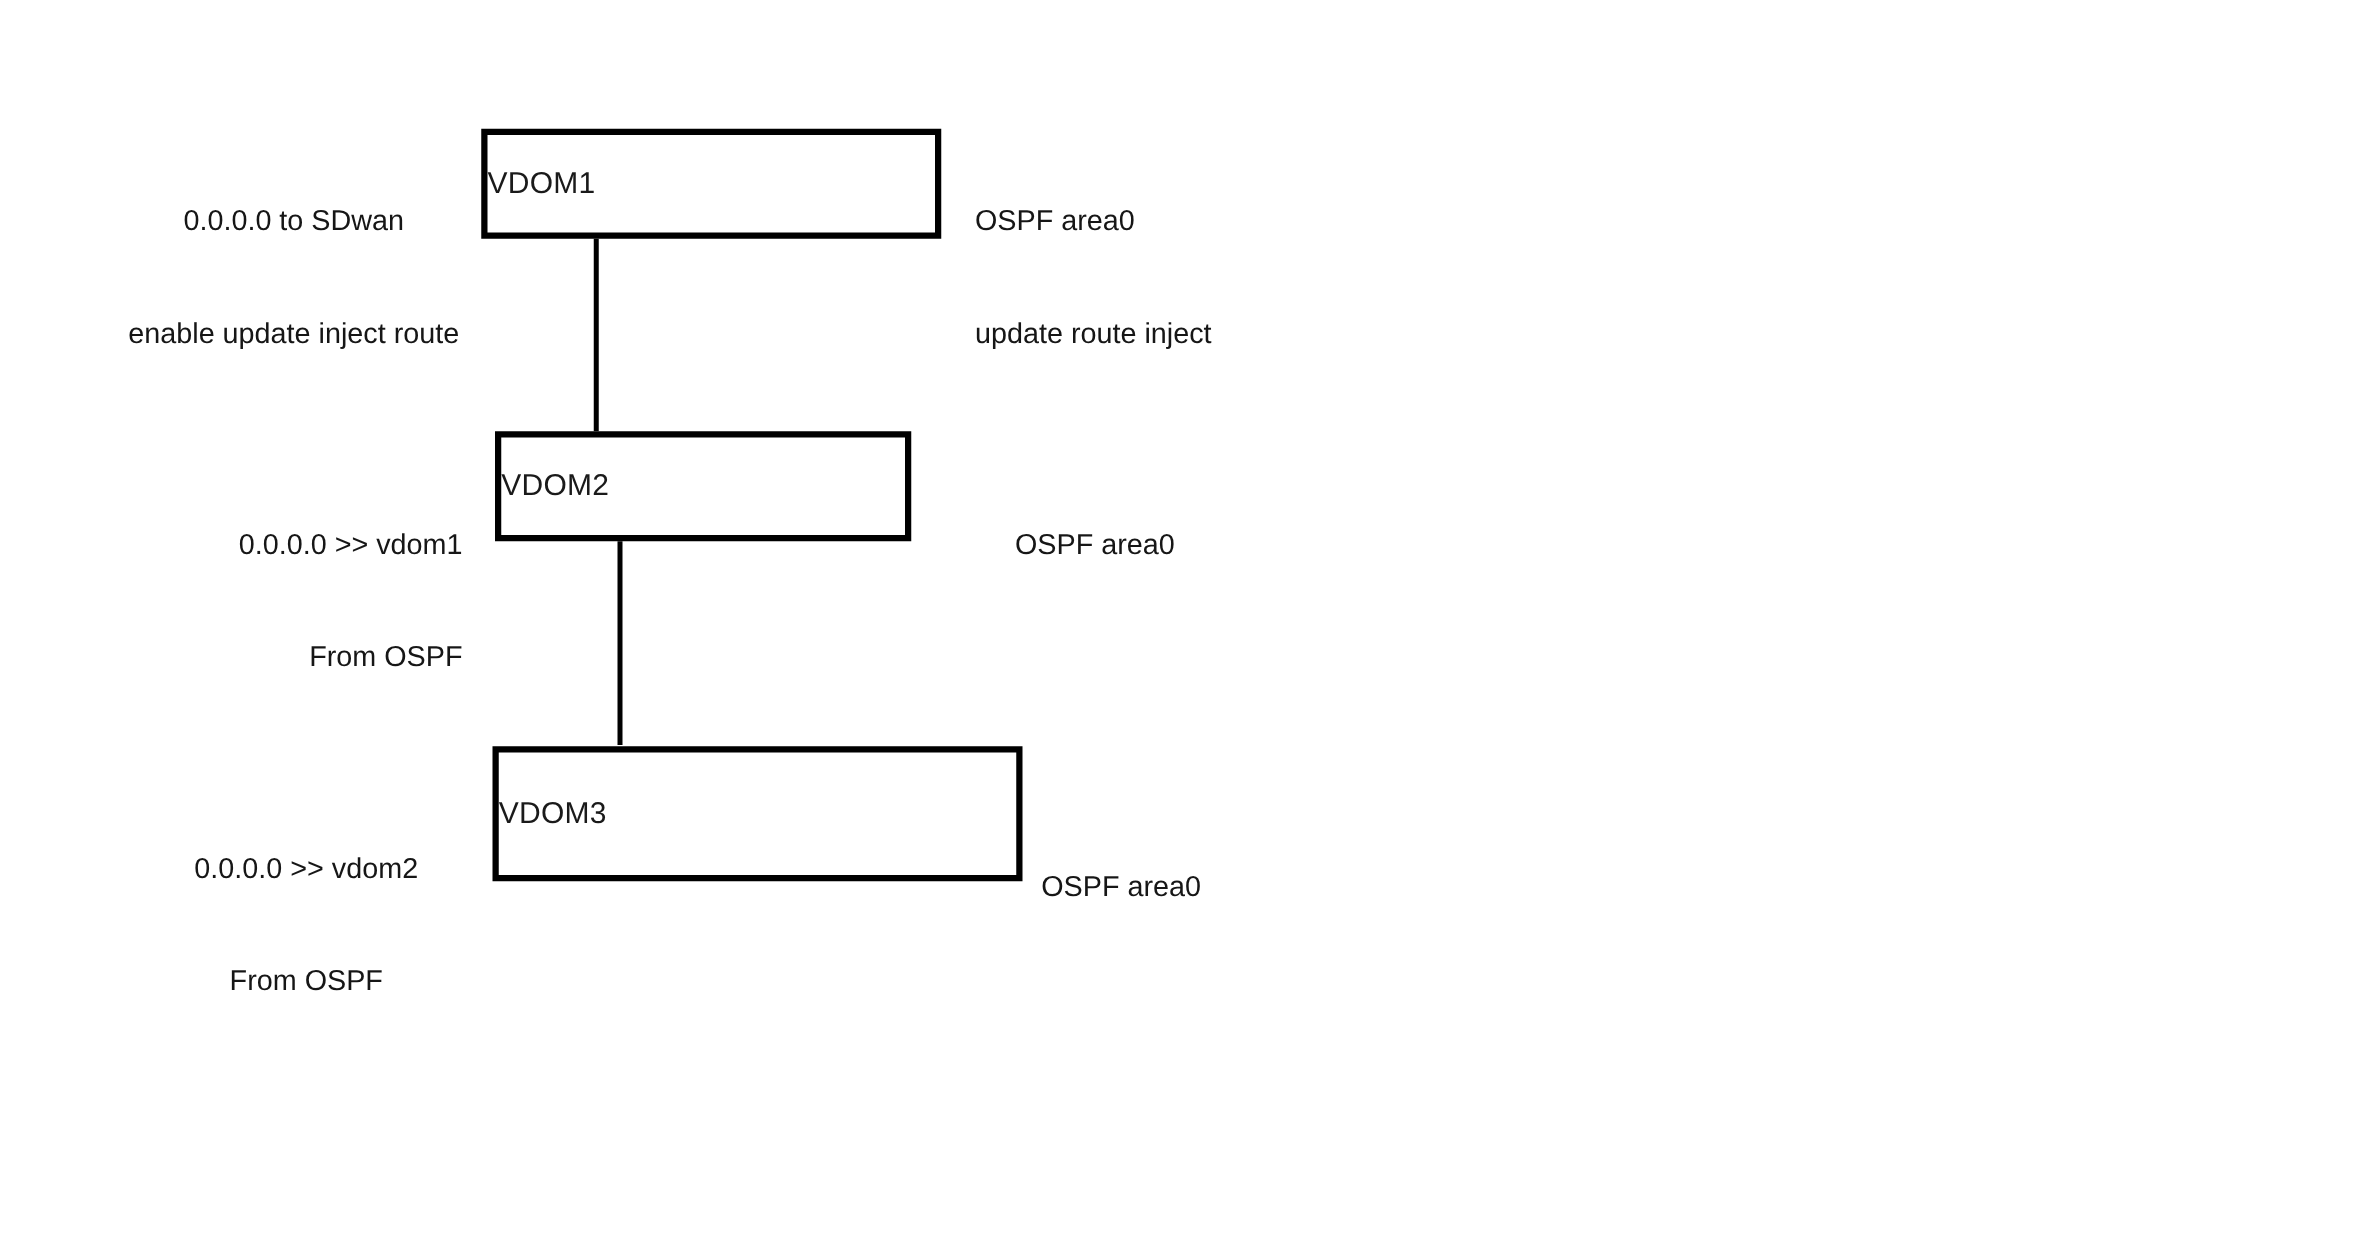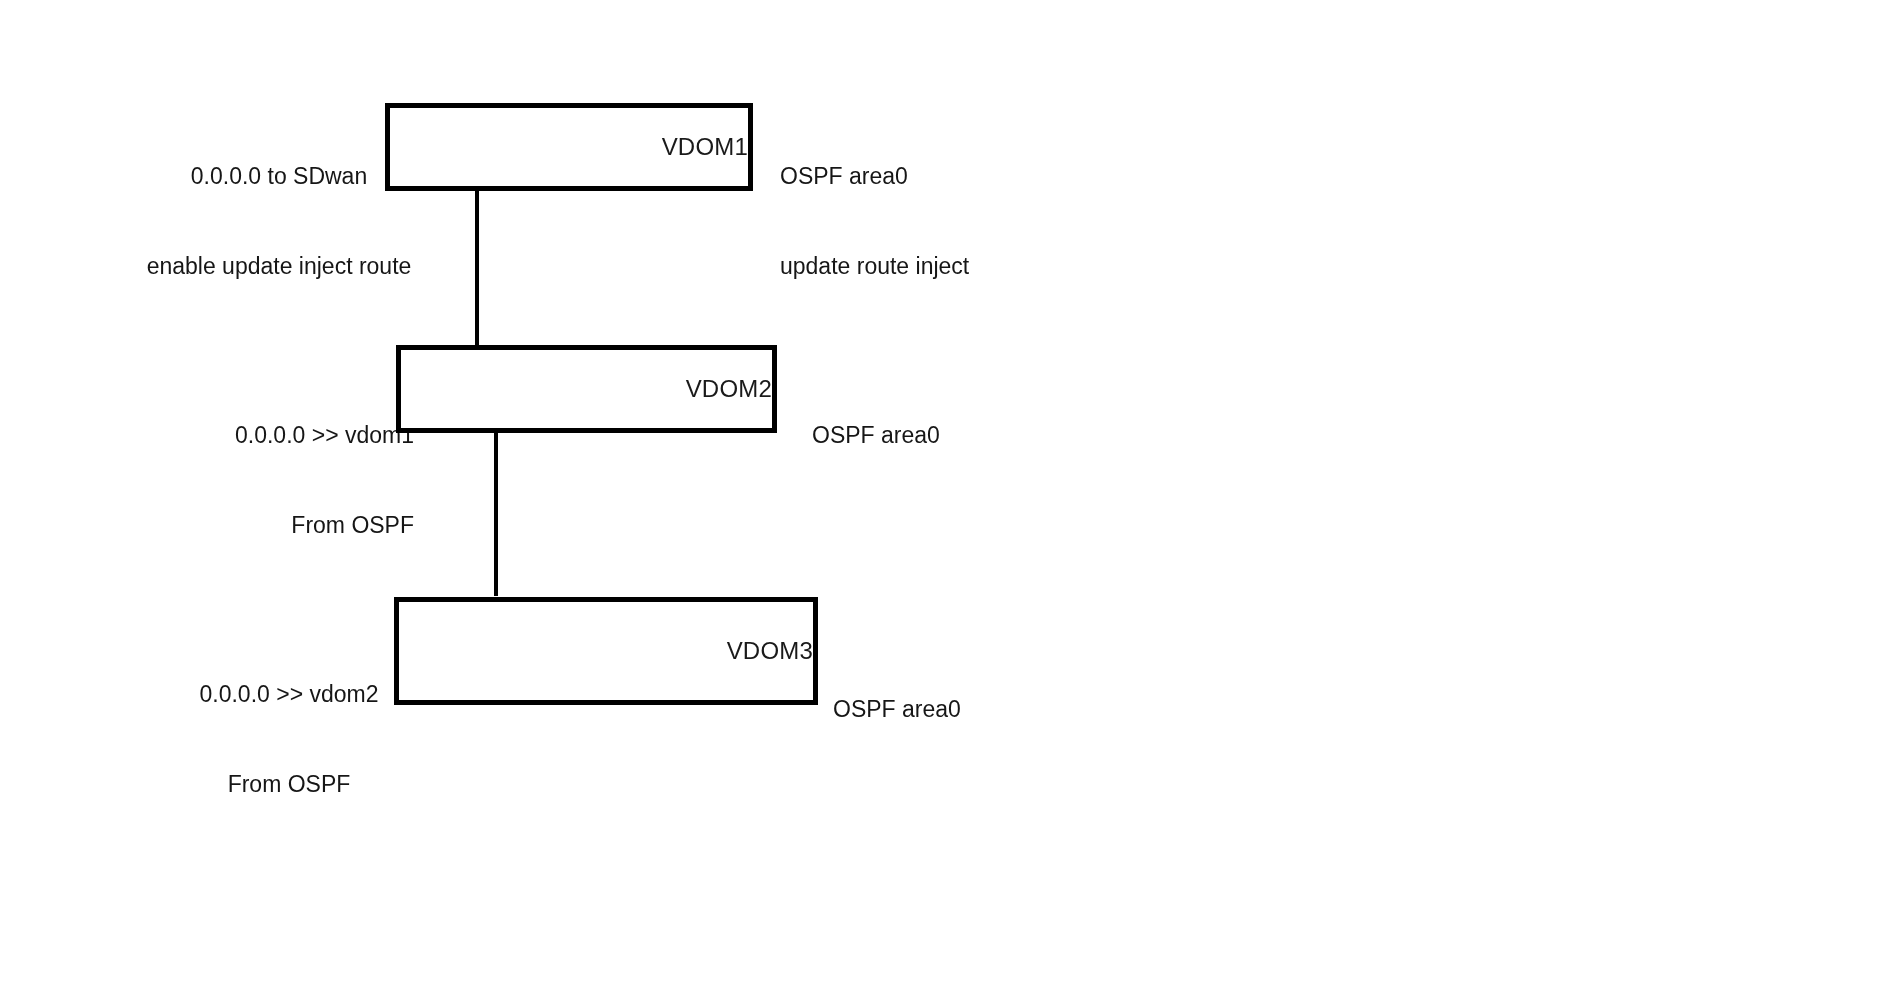--- a/index.html
+++ b/index.html
@@ -22,33 +22,33 @@
   }
 
   
   .node {
     position: absolute;
     box-sizing: border-box;
     background: #ffffff;
     border: 5px solid #000000;
     display: flex;
     align-items: center;
-    justify-content: flex-end;
+    justify-content: flex-start;
     z-index: 3;
   }
   .node-label {
     font-size: 24px;
     color: #1a1a1a;
     line-height: 1.2;
     letter-spacing: 0.2px;
     white-space: nowrap;
   }
 
   #node-vdom1 { left: 385px;  top: 103px;  width: 368px;  height: 88px; }
-  #node-vdom2 { left: 396px;  top: 345px;  width: 381px;  height: 88px; }
+  #node-vdom2 { left: 396px;  top: 345px;  width: 333px;  height: 88px; }
   #node-vdom3 { left: 378px;  top: 597px;  width: 424px;  height: 108px; margin-left: 16px; }
 
   
   .connector {
     position: absolute;
     background: #000000;
     width: 4px;
     z-index: 1;
   }
   #connector-vdom1-vdom2 { left: 475px; top: 188px; height: 160px; }
@@ -56,21 +56,21 @@
 
   
   .annotation {
     position: absolute;
     font-size: 23px;
     line-height: 30px;
     color: #161616;
     white-space: pre;
     z-index: 2;
   }
-  .annotation.left  { text-align: center; margin-left: 44px; }
+  .annotation.left  { text-align: center; }
   .annotation.right { text-align: left; }
 
   #ann-vdom1-left  { left: 100px; top: 101px; width: 270px; text-align: center; }
   #ann-vdom1-right { left: 780px; top: 101px; width: 330px; }
 
   #ann-vdom2-left  { left: 140px; top: 360px; width: 230px; text-align: right; }
   #ann-vdom2-right { left: 812px; top: 360px; width: 260px; }
 
   #ann-vdom3-left  { left: 130px; top: 619px; width: 230px; text-align: center; }
   #ann-vdom3-right { left: 833px; top: 634px; width: 260px; }

